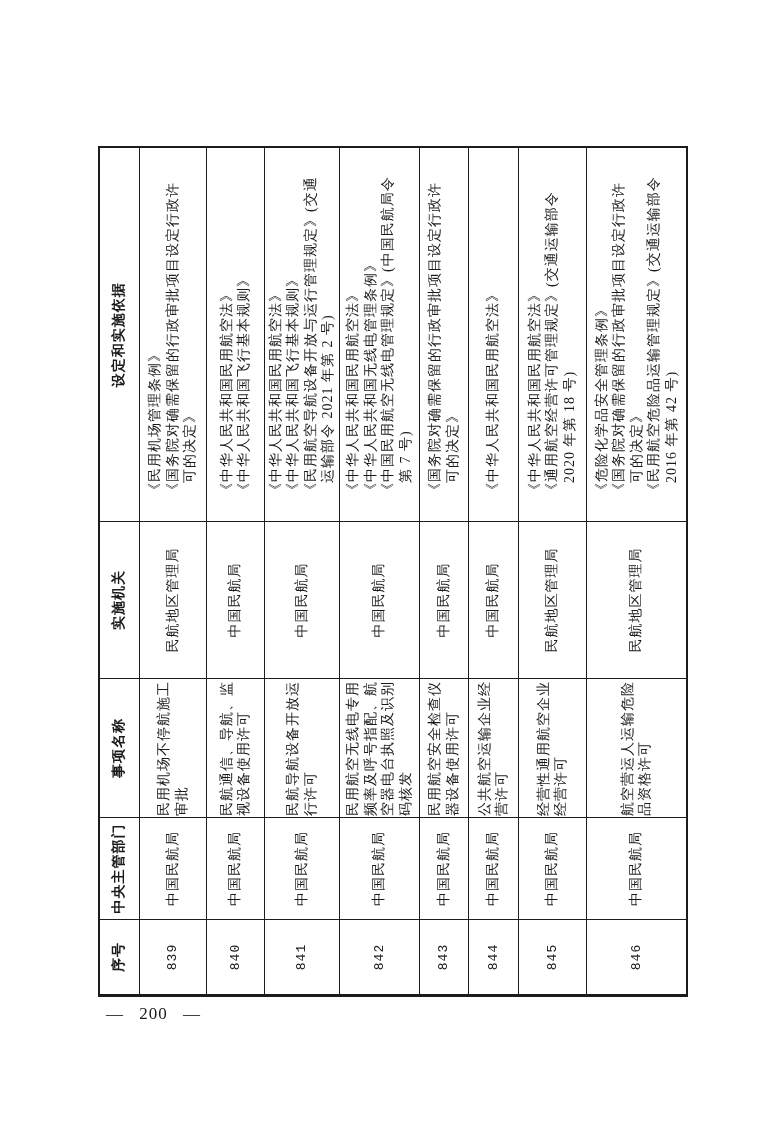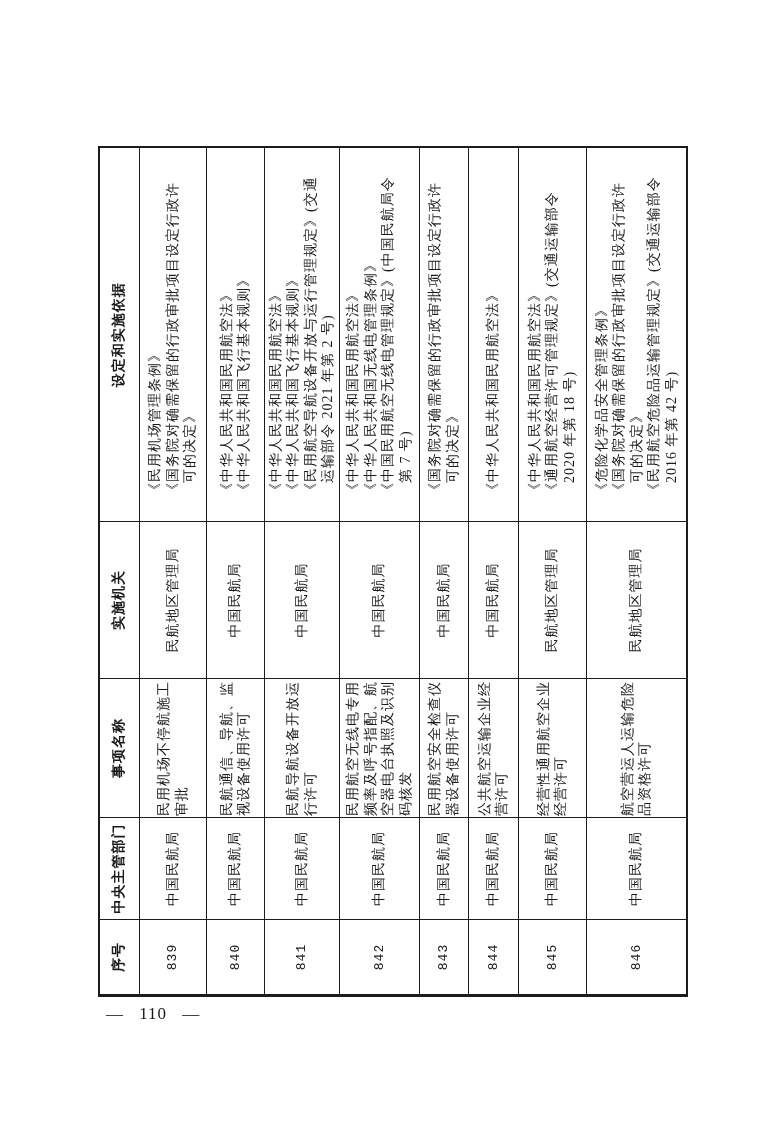--- a/index.html
+++ b/index.html
@@ -146,15 +146,15 @@
                 <div class="entry">《危险化学品安全管理条例》</div>
                 <div class="entry">《国务院对确需保留的行政审批项目设定行政许可的决定》</div>
                 <div class="entry">《民用航空危险品运输管理规定》(交通运输部令 2016 年第 42 号)</div>
               </td>
             </tr>
           </tbody>
       </table>
     </div>
   </div>
 
-  <div class="pageno">— 110 —</div>
+  <div class="pageno">— 200 —</div>
 
 </div>
 
 </body></html>

